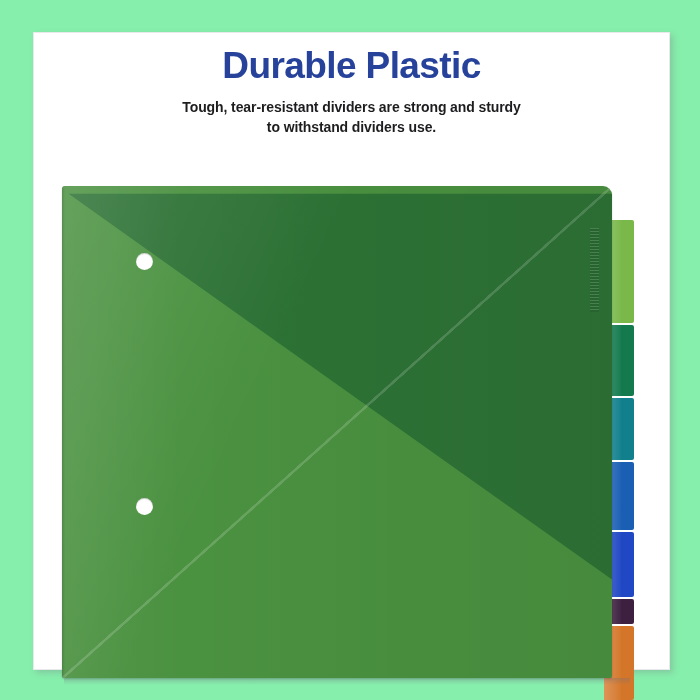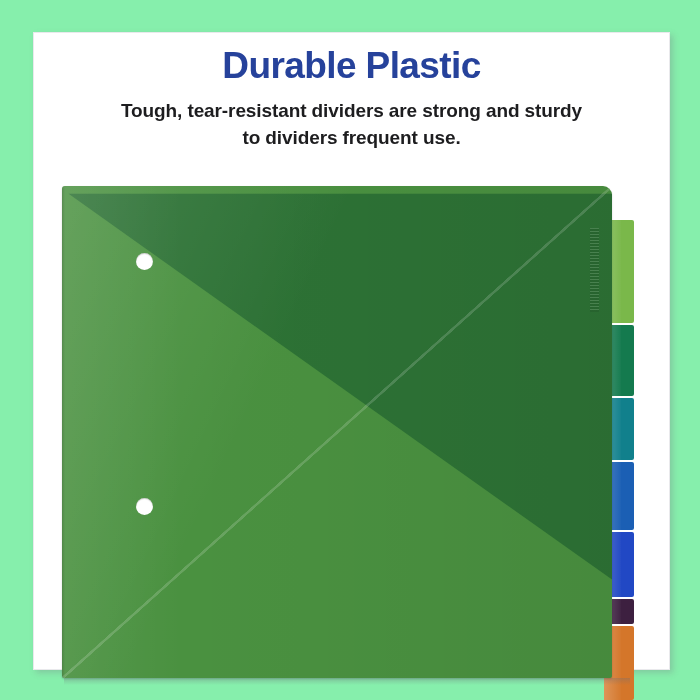--- a/index.html
+++ b/index.html
@@ -46,21 +46,21 @@
     font-size: 37px;
     font-weight: 700;
     letter-spacing: -0.6px;
     color: #26429b;
     line-height: 1.08;
     margin: 0;
   }
   #subtitle {
     margin: 12px auto 8px auto;
     width: 560px;
-    font-size: 19px;
+    font-size: 14px;
     font-weight: 600;
     color: #1d1d1f;
     line-height: 1.42;
     letter-spacing: -0.1px;
   }
   .sub-line { display: block; }
 
   
   #product {
     position: absolute;
@@ -180,21 +180,21 @@
 <body>
 
 <div id="stage">
 
   <div id="card" style="background: rgb(255, 255, 255); border-color: rgb(233, 233, 236);"></div>
 
   <div id="headline">
     <h1 id="title" style="color: rgb(38, 66, 155);">Durable Plastic</h1>
     <div id="subtitle" style="color: rgb(29, 29, 31);">
       <span class="sub-line">Tough, tear-resistant dividers are strong and sturdy</span>
-      <span class="sub-line">to dividers frequent use.</span>
+      <span class="sub-line">to withstand dividers use.</span>
     </div>
   </div>
 
   <div id="product">
 
     <div id="tab-stack">
         <div class="tab" style="top: 0px; height: 103px; background: rgb(122, 184, 74);"></div>
         <div class="tab" style="top: 105px; height: 71px; background: rgb(20, 122, 78);"></div>
         <div class="tab" style="top: 178px; height: 62px; background: rgb(17, 128, 140);"></div>
         <div class="tab" style="top: 242px; height: 68px; background: rgb(27, 95, 180);"></div>

